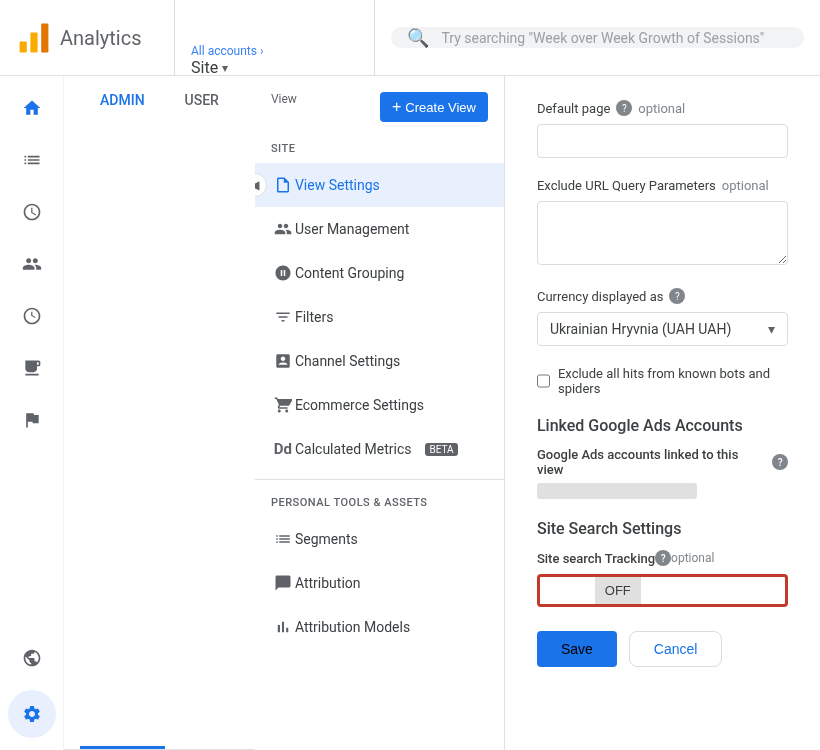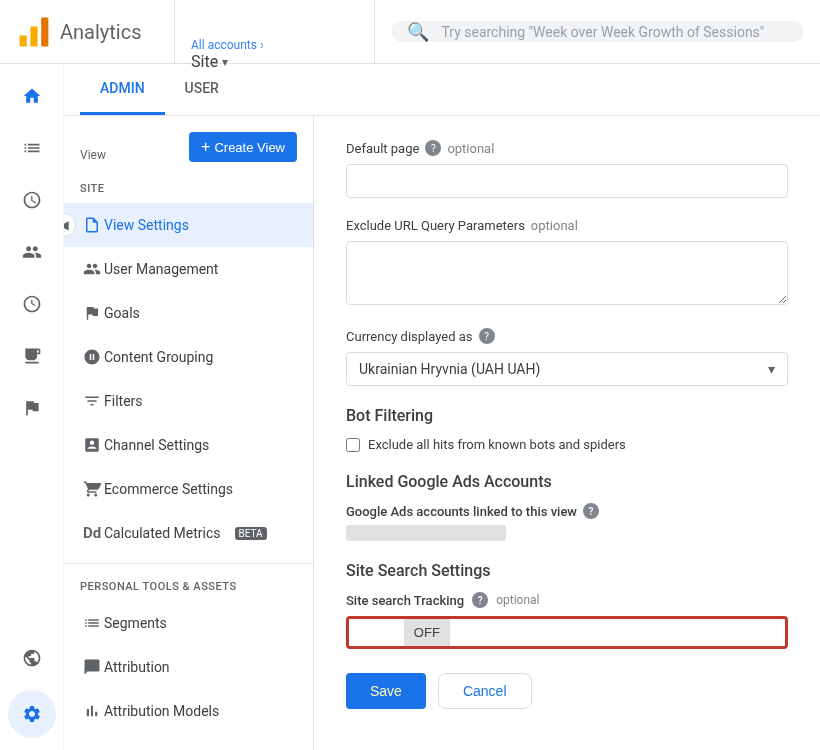--- a/index.html
+++ b/index.html
@@ -1,20 +1,20 @@
 <!DOCTYPE html>
 <html><head>
   <meta charset="utf-8">
   <style>
     * { box-sizing: border-box; margin: 0; padding: 0; }
     body { font-family: 'Roboto', Arial, sans-serif; font-size: 13px; background: #fff; width: 820px; height: 750px; overflow: hidden; display: flex; flex-direction: column; }
 
     
     .top-bar {
-      display: flex; align-items: center; height: 64px;
+      display: flex; align-items: center; height: 76px;
       background: #fff; border-bottom: 1px solid #e0e0e0;
       flex-shrink: 0;
     }
     .logo-area {
       display: flex; align-items: center; padding: 0 16px;
       border-right: 1px solid #e0e0e0; height: 100%; min-width: 175px;
     }
     .logo-icon {
       width: 36px; height: 36px; margin-right: 8px; flex-shrink: 0;
     }
@@ -54,21 +54,21 @@
     }
     .nav-icon-item {
       width: 48px; height: 48px; display: flex; align-items: center;
       justify-content: center; border-radius: 50%; cursor: pointer;
       color: #5f6368; font-size: 20px; margin-bottom: 4px;
     }
     .nav-icon-item.active { color: #1a73e8; }
 
     
     .content-area {
-      flex: 1; display: flex; flex-direction: column; overflow: hidden;
+      flex: 1; display: flex; overflow: hidden;
     }
     .tab-bar {
       display: flex; border-bottom: 1px solid #e0e0e0;
       padding: 0 16px; flex-shrink: 0;
     }
     .tab {
       padding: 16px 20px; cursor: pointer; font-size: 14px;
       font-weight: 500; color: #5f6368; border-bottom: 3px solid transparent;
       text-transform: uppercase;
     }
@@ -79,21 +79,21 @@
       display: flex; flex: 1; overflow: hidden;
     }
 
     
     .sidebar {
       width: 250px; flex-shrink: 0; border-right: 1px solid #e0e0e0;
       overflow-y: auto; padding: 16px 0;
       position: relative;
     }
     .sidebar-header {
-      display: flex; align-items: flex-end; justify-content: space-between;
+      display: flex; align-items: flex-start; justify-content: space-between;
       padding: 0 16px 12px;
     }
     .sidebar-header-label { font-size: 12px; color: #5f6368; }
     .create-view-btn {
       display: flex; align-items: center; background: #1a73e8; color: #fff;
       border: none; border-radius: 4px; padding: 6px 12px; cursor: pointer;
       font-size: 13px; font-weight: 500;
     }
     .create-view-btn .plus { margin-right: 4px; font-size: 16px; }
 
@@ -172,41 +172,41 @@
       display: flex; align-items: center; gap: 6px;
     }
     .blurred-text {
       font-size: 13px; color: #5f6368;
       background: #e0e0e0; color: transparent;
       border-radius: 3px; margin-top: 6px; height: 16px; width: 160px;
     }
 
     .site-search { margin-bottom: 20px; }
     .tracking-row {
-      display: flex; align-items: center; gap: 8px; font-size: 13px;
+      display: flex; align-items: center; font-size: 13px;
       color: #3c4043; font-weight: 500; margin-bottom: 8px;
     }
     .toggle-container {
       display: flex; align-items: center; border: 3px solid #c0392b;
       border-radius: 4px; overflow: hidden;
     }
     .toggle-on {
       background: #fff; padding: 6px 10px; font-size: 13px;
       color: #3c4043; cursor: pointer; border: none;
     }
     .toggle-off {
       background: #e0e0e0; padding: 6px 10px; font-size: 13px;
       color: #3c4043; cursor: pointer; border: none; font-weight: 500; margin-left: 24px;
     }
 
     .action-buttons {
       display: flex; gap: 12px; margin-top: 24px;
     }
     .save-btn {
-      background: #1a73e8; color: #fef9c3; border: none;
+      background: #1a73e8; color: #000000; border: none;
       border-radius: 4px; padding: 9px 24px; font-size: 14px;
       font-weight: 500; cursor: pointer;
     }
     .cancel-btn {
       background: #fff; color: #1a73e8; border: 1px solid #dadce0;
       border-radius: 8px; padding: 9px 24px; font-size: 14px;
       font-weight: 500; cursor: pointer;
     }
 
     .bottom-nav {
@@ -323,28 +323,20 @@
 
         <div class="sidebar-item">
           <span class="item-icon">
             <svg width="18" height="18" viewBox="0 0 24 24" fill="#5f6368">
                 <path d="M16 11c1.66 0 2.99-1.34 2.99-3S17.66 5 16 5c-1.66 0-3 1.34-3 3s1.34 3 3 3zm-8 0c1.66 0 2.99-1.34 2.99-3S9.66 5 8 5C6.34 5 5 6.34 5 8s1.34 3 3 3zm0 2c-2.33 0-7 1.17-7 3.5V19h14v-2.5c0-2.33-4.67-3.5-7-3.5zm8 0c-.29 0-.62.02-.97.05 1.16.84 1.97 1.97 1.97 3.45V19h6v-2.5c0-2.33-4.67-3.5-7-3.5z"></path>
               </svg>
           </span>
           <span>User Management</span>
         </div>
 
-        <div class="sidebar-item">
-          <span class="item-icon">
-            <svg width="18" height="18" viewBox="0 0 24 24" fill="#5f6368">
-                <path d="M14.4 6L14 4H5v17h2v-7h5.6l.4 2h7V6z"></path>
-              </svg>
-          </span>
-          <span>Goals</span>
-        </div>
 
         <div class="sidebar-item">
           <span class="item-icon">
             <svg width="18" height="18" viewBox="0 0 24 24" fill="#5f6368">
                 <path d="M12 2C6.48 2 2 6.48 2 12s4.48 10 10 10 10-4.48 10-10S17.52 2 12 2zm-1 14H9V8h2v8zm4 0h-2V8h2v8z"></path>
               </svg>
           </span>
           <span>Content Grouping</span>
         </div>
 
@@ -438,21 +430,20 @@
             <span>Currency displayed as</span>
             <span class="help-icon">?</span>
           </div>
           <div class="currency-dropdown">
             <span>Ukrainian Hryvnia (UAH UAH)</span>
             <span class="chevron">▾</span>
           </div>
         </div>
 
         <div class="bot-filtering">
-          <div class="section-title">Bot Filtering</div>
           <div class="checkbox-row">
             <input type="checkbox" style="">
             <label>Exclude all hits from known bots and spiders</label>
           </div>
         </div>
 
         <div class="linked-ads">
           <div class="section-title">Linked Google Ads Accounts</div>
           <div class="linked-ads-subtitle">
             <span>Google Ads accounts linked to this view</span>

